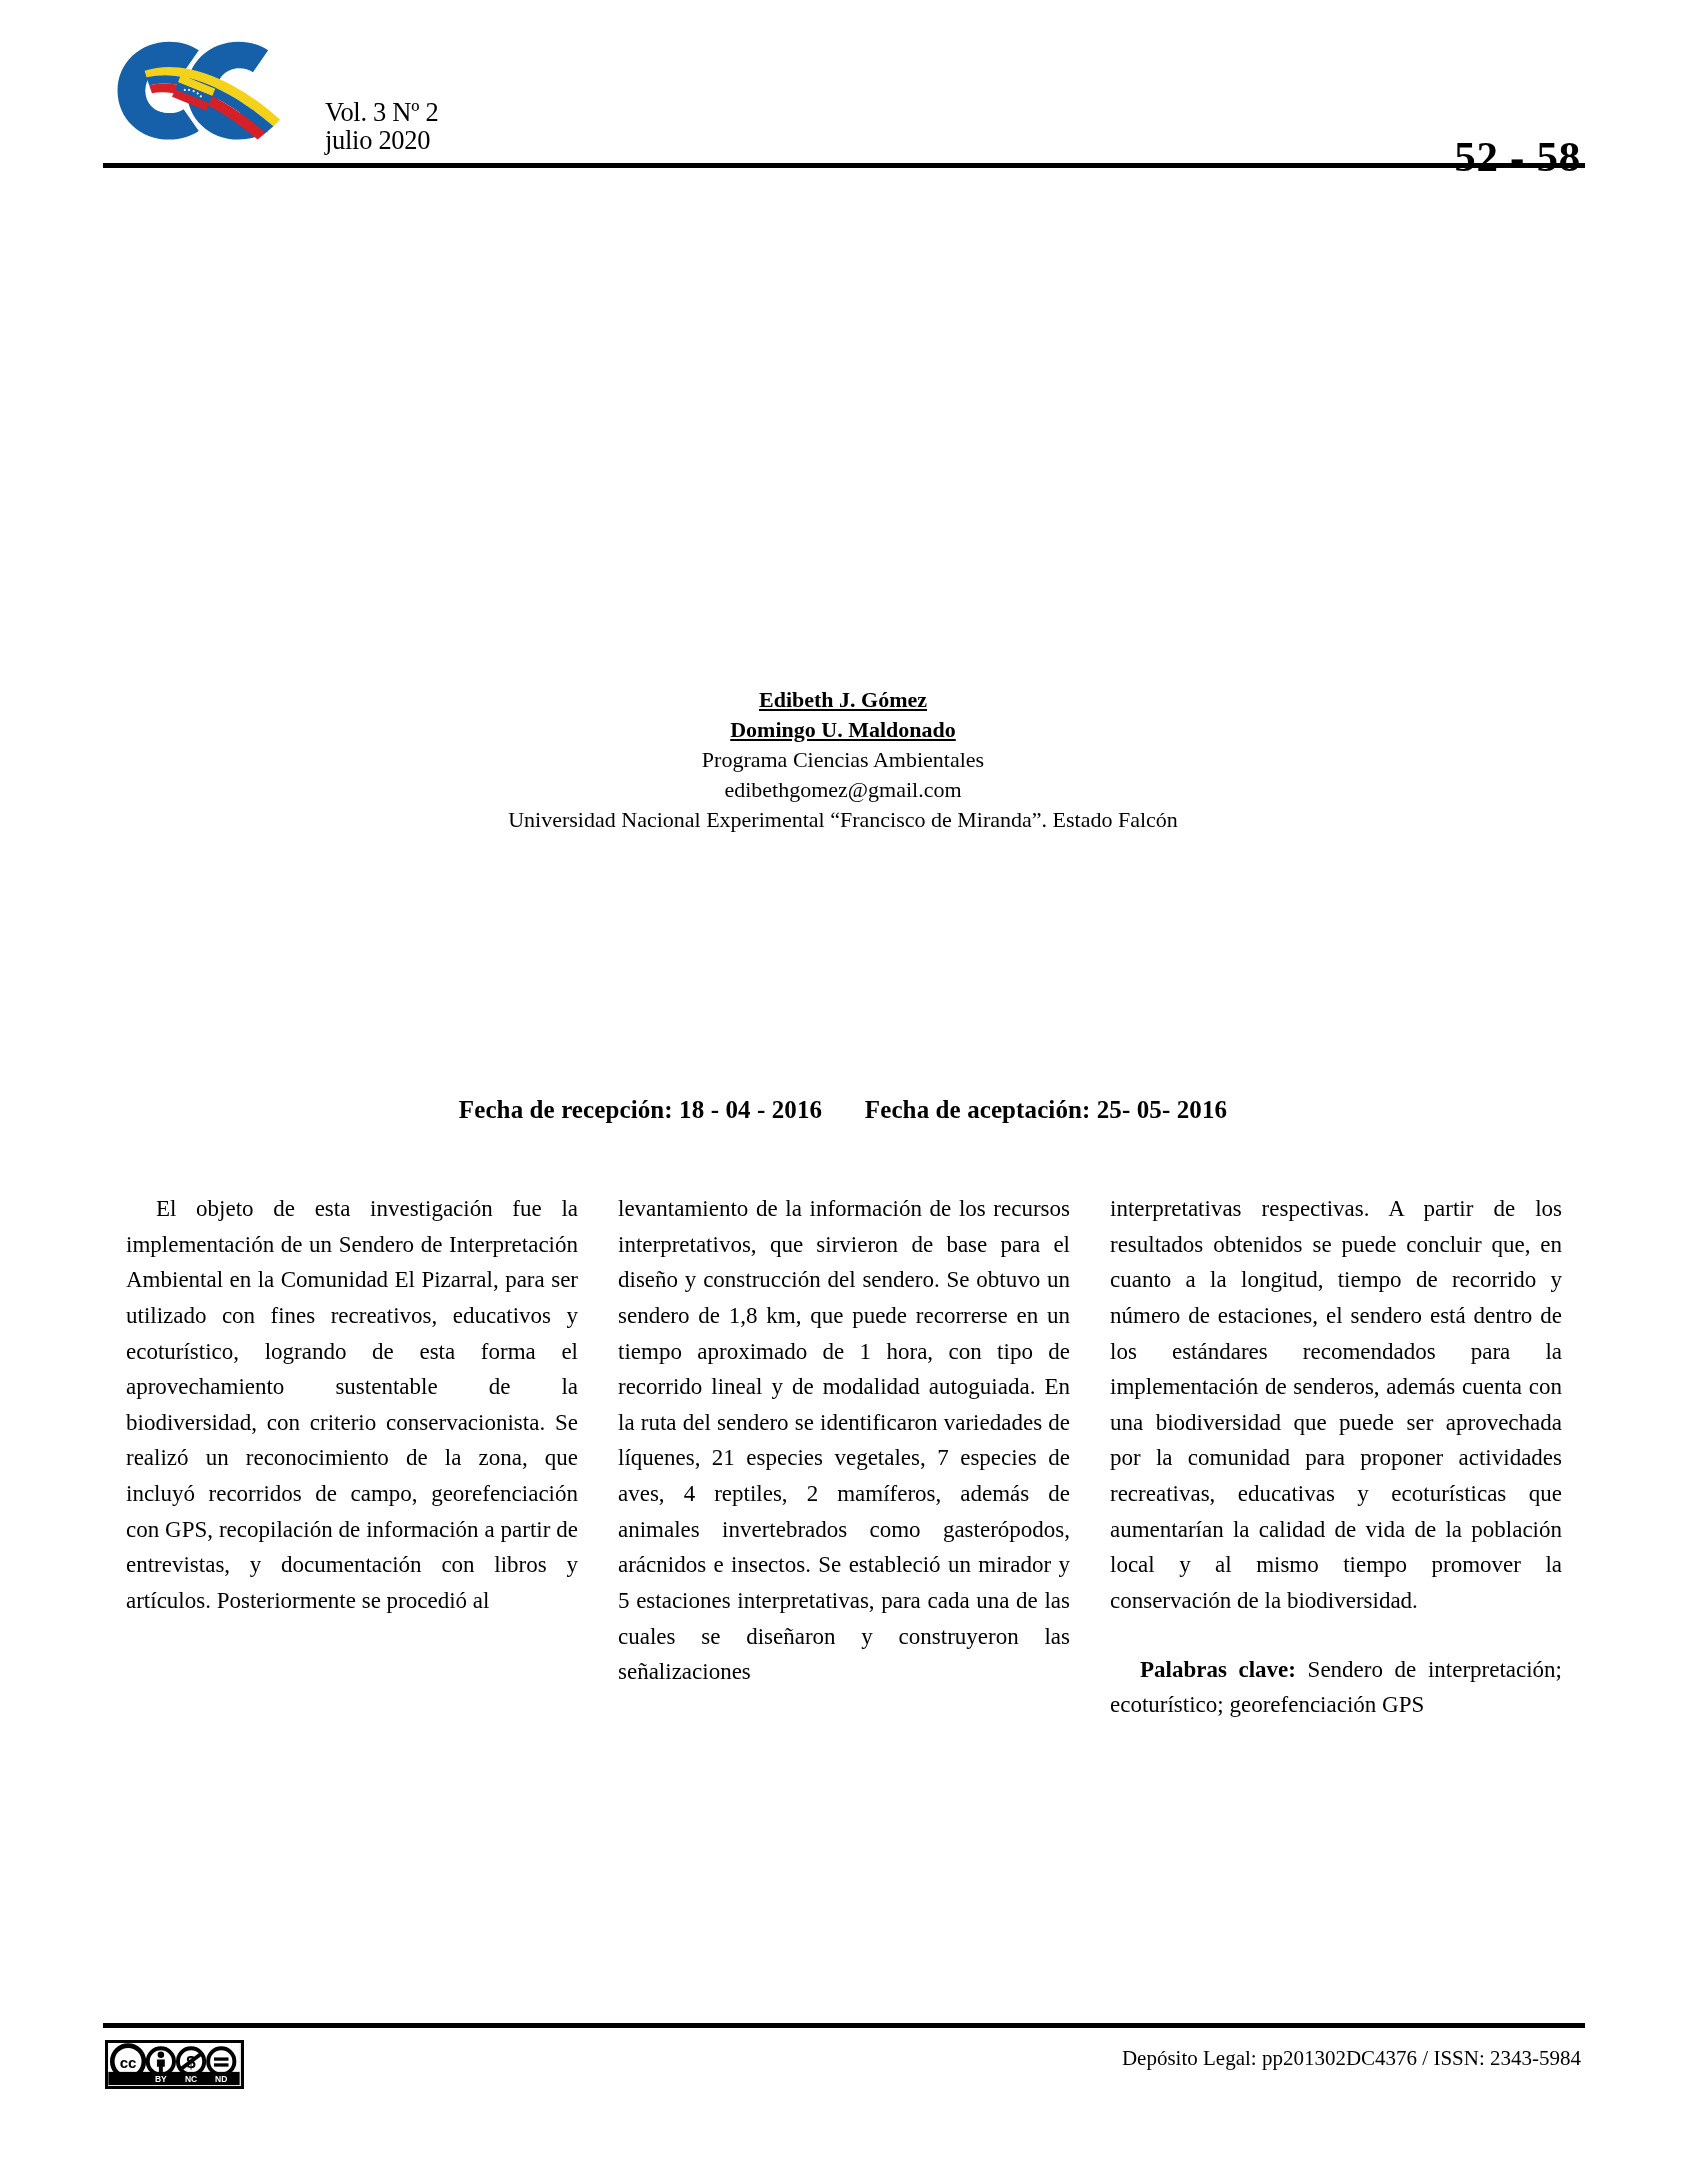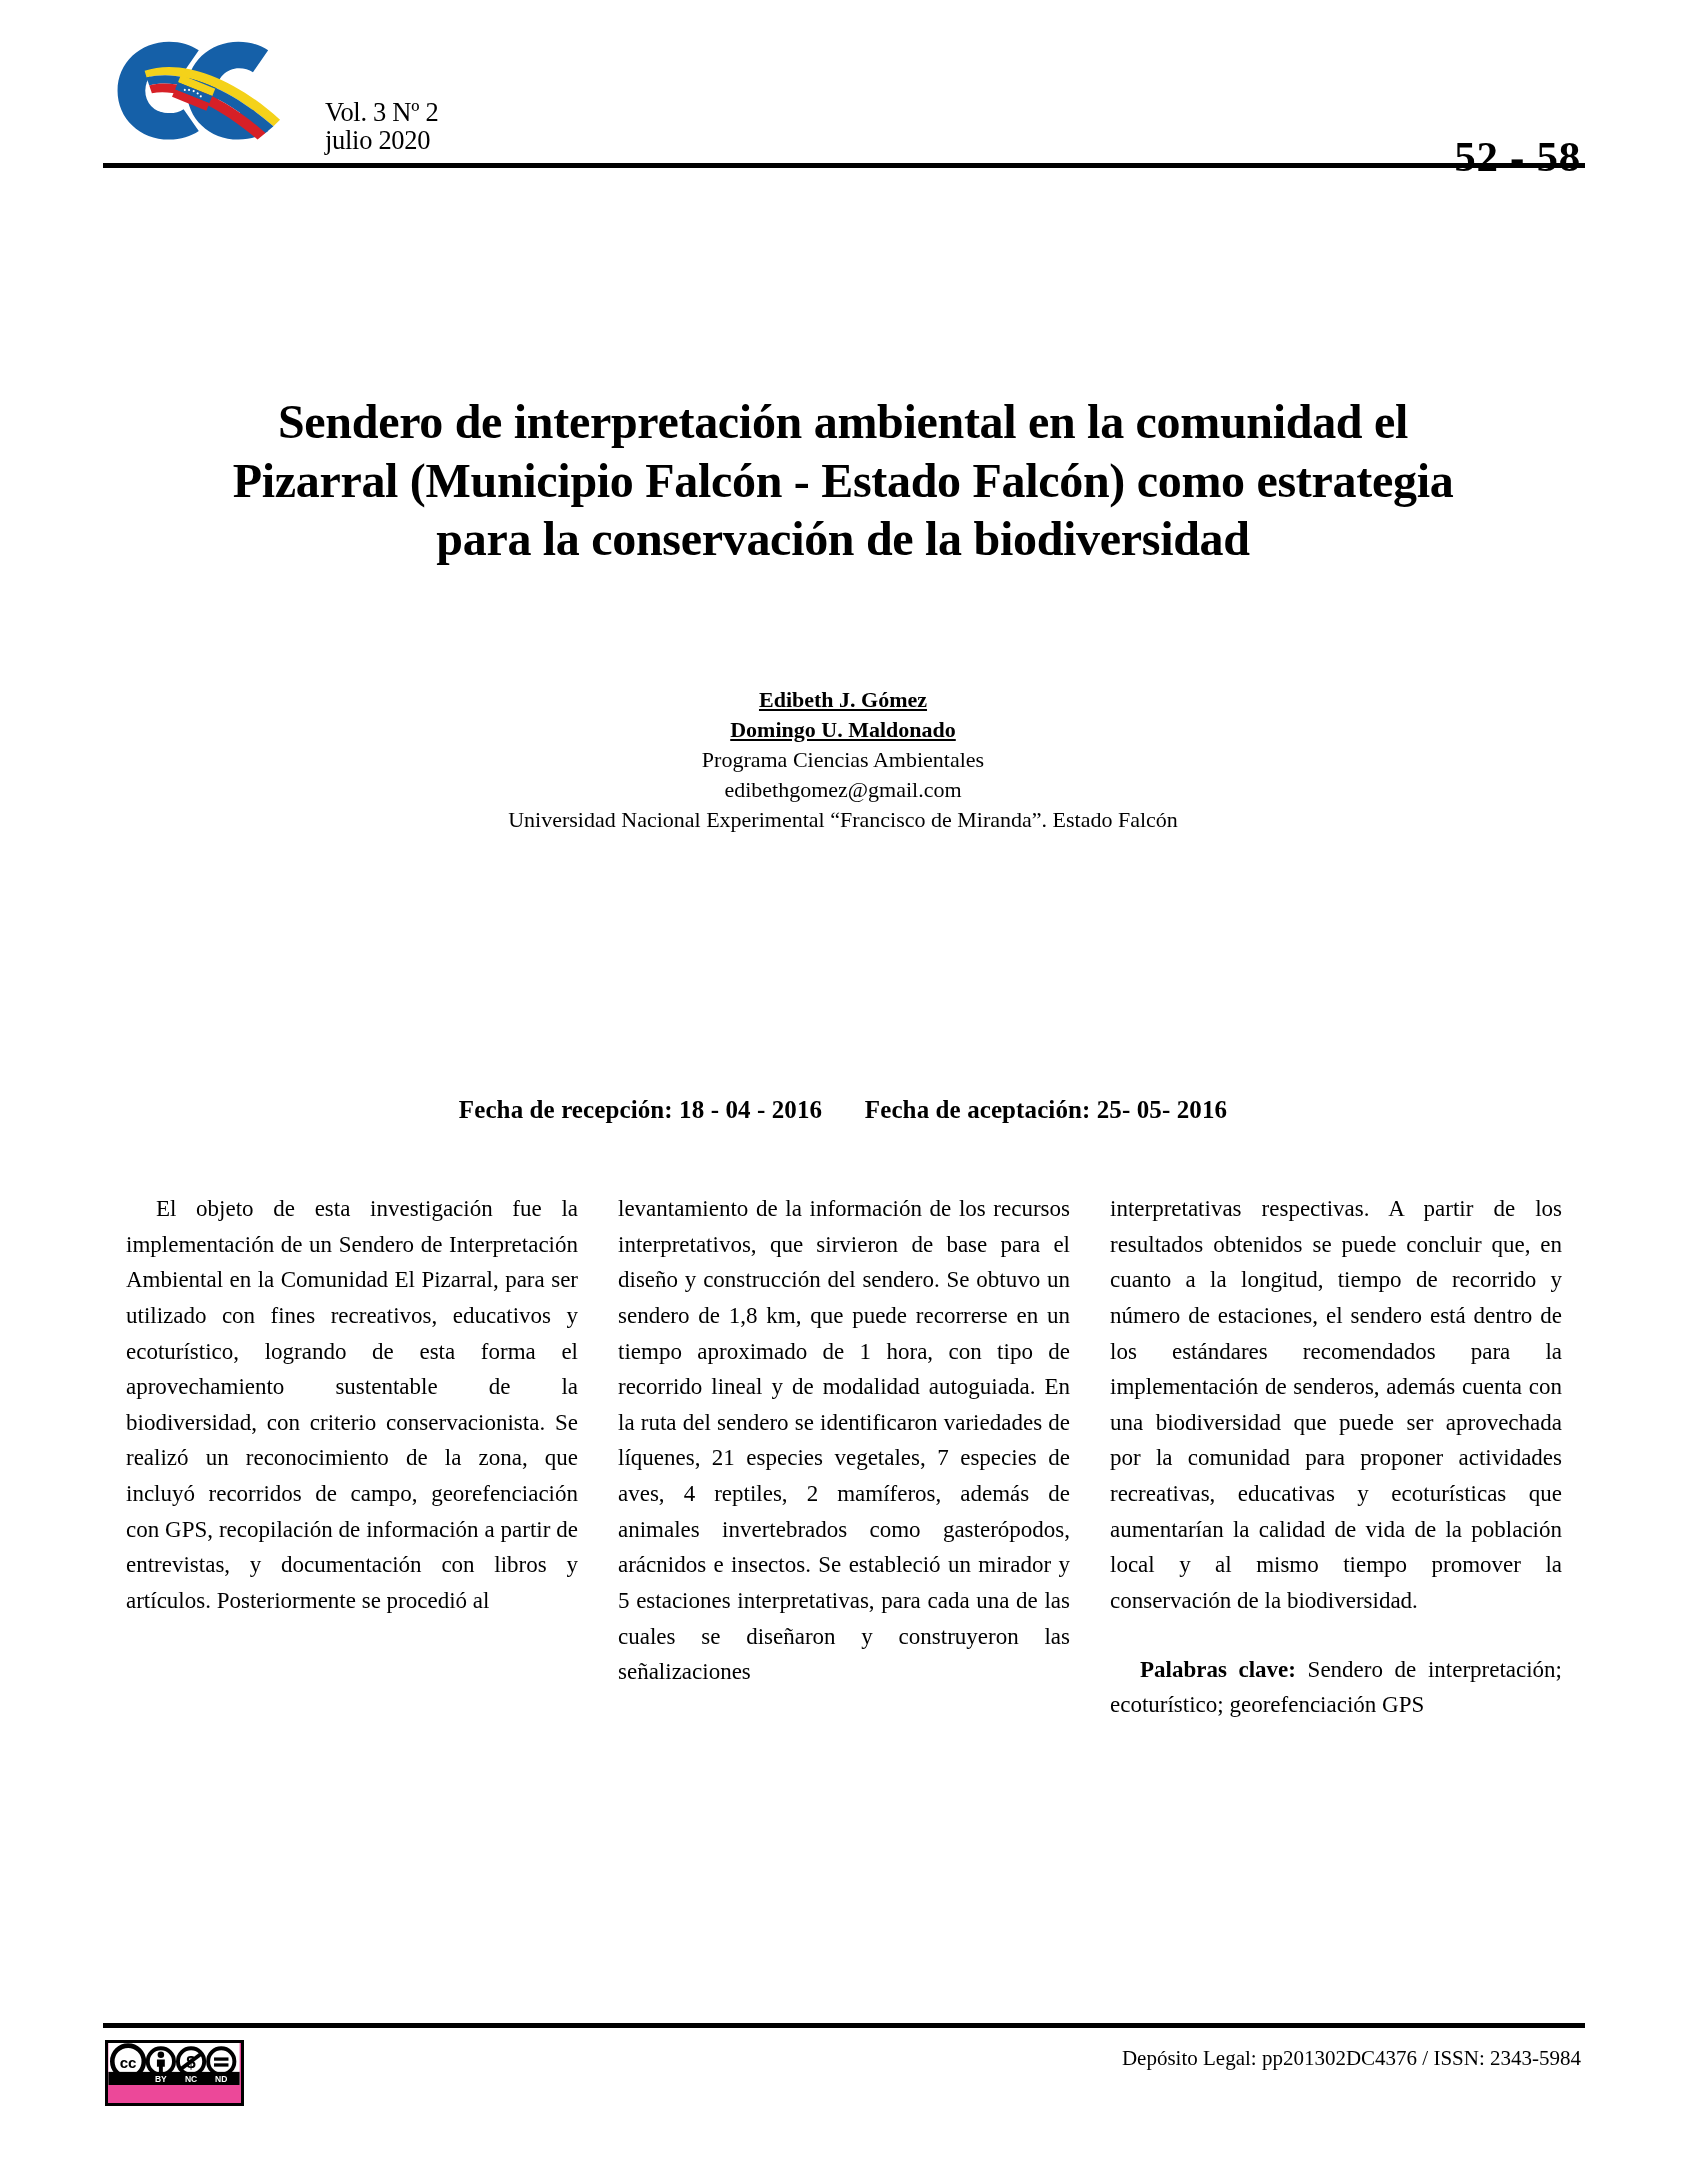--- a/index.html
+++ b/index.html
@@ -140,24 +140,24 @@
     top: 2023px;
     width: 1482px;
     height: 4.6px;
     background: #000000;
   }
   .cc-badge {
     position: absolute;
     left: 105px;
     top: 2040px;
     width: 139px;
-    height: 66px;
+    height: 49px;
     border: 3.3px solid #000000;
     box-sizing: border-box;
-    background: #ec4899;
+    background: #e5e5e5;
   }
   .deposit {
     position: absolute;
     right: 106px;
     top: 2046px;
     font-size: 21px;
     white-space: nowrap;
   }
 </style>
 </head>
@@ -205,21 +205,20 @@
     <div class="issue-info">
       <div>Vol. 3 Nº 2</div>
       <div>julio 2020</div>
     </div>
 
     <div class="page-range">52 - 58</div>
   </div>
 
   <div class="rule-top"></div>
 
-  <h1 class="title">Sendero de interpretación ambiental en la comunidad el Pizarral (Municipio Falcón - Estado Falcón) como estrategia para la conservación de la biodiversidad</h1>
 
   <div class="authors">
     <div class="author-name">Edibeth J. Gómez</div>
     <div class="author-name">Domingo U. Maldonado</div>
     <div class="affil">Programa Ciencias Ambientales</div>
     <div class="affil">edibethgomez@gmail.com</div>
     <div class="affil">Universidad Nacional Experimental “Francisco de Miranda”. Estado Falcón</div>
   </div>
 
   <div class="dates">

